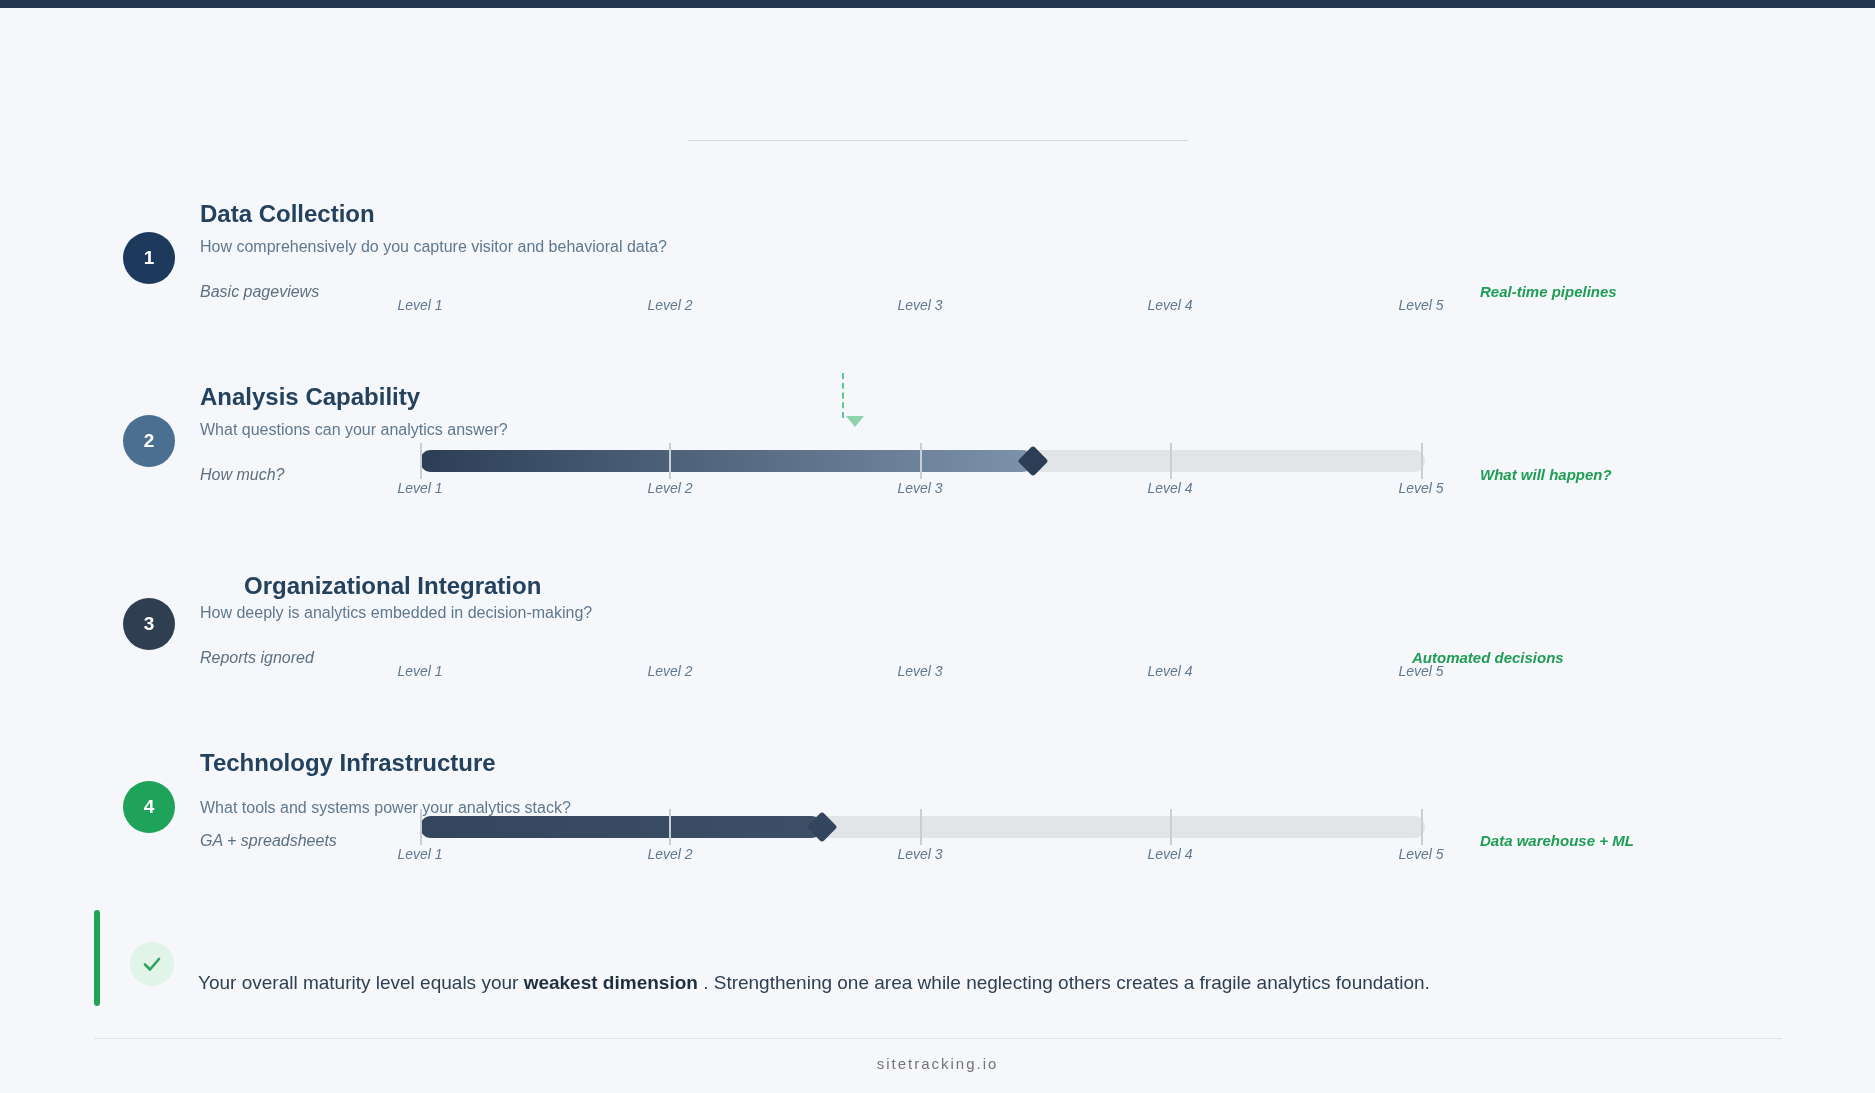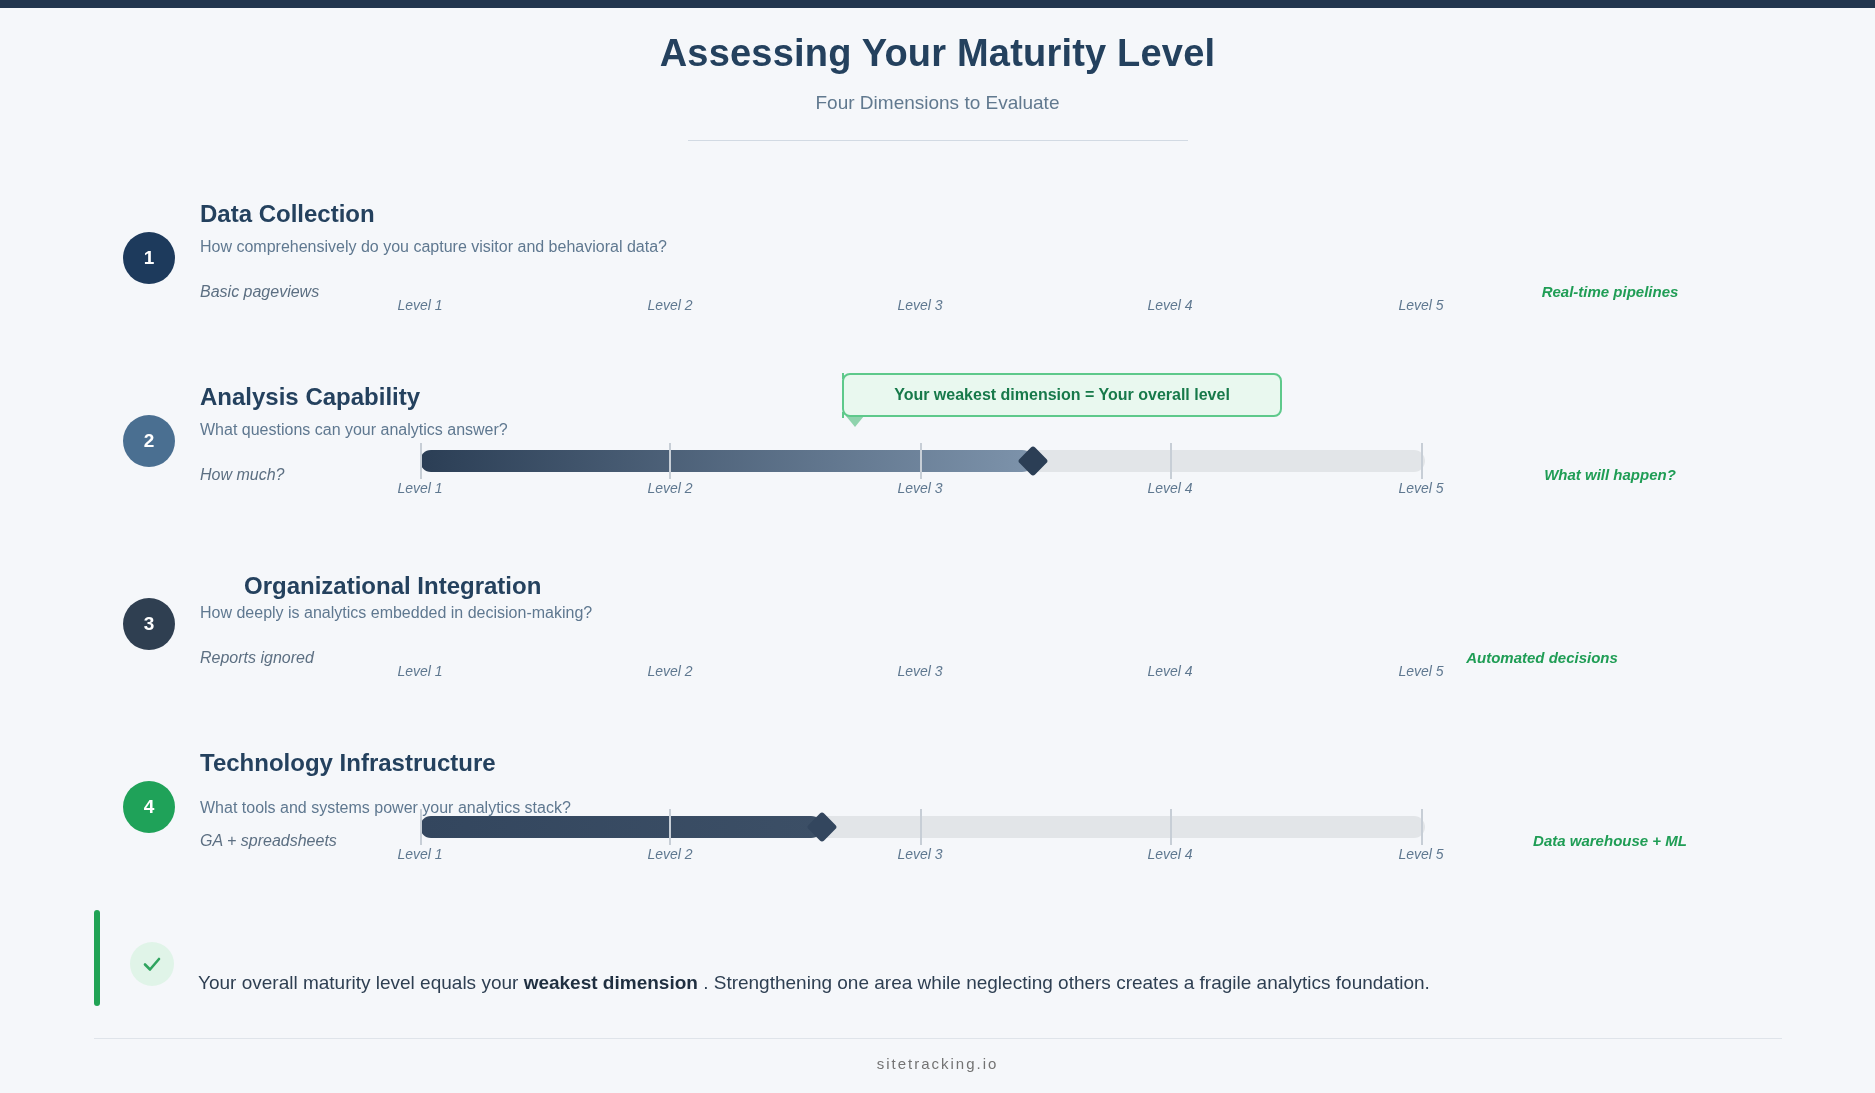--- a/index.html
+++ b/index.html
@@ -59,21 +59,21 @@
   }
   .dim-q { color: #5e7governs; }
   .dim-q { color: #5f7890; }
   .low-label {
     position: absolute; left: 200px;
     font-size: 16px; font-style: italic; color: #5c6f82;
   }
   .high-label {
     position: absolute;
     font-size: 15px; font-style: italic; font-weight: bold; color: #1f9d55;
-    text-align: center;
+    text-align: left;
   }
 
   
   .track {
     position: absolute;
     left: 420px; width: 1005px; height: 22px;
     background: #e2e5e8; border-radius: 11px;
   }
   .fill {
     position: absolute; left: 0; top: 0; height: 22px;
@@ -150,22 +150,20 @@
     letter-spacing: 2px;
   }
 </style>
 </head>
 <body>
 
 <div id="page">
 
   <div class="topbar"></div>
 
-  <div class="title">Assessing Your Maturity Level</div>
-  <div class="subtitle">Four Dimensions to Evaluate</div>
   <div class="title-rule"></div>
 
   <div class="dim" style="top:190px;">
     <div class="badge" style="top: 42px; background: rgb(29, 58, 92);">1</div>
     <div class="dim-title" style="top:10px;">Data Collection</div>
     <div class="dim-q" style="top:48px;">How comprehensively do you capture visitor and behavioral data?</div>
     <div class="low-label" style="top:93px;">Basic pageviews</div>
     <div class="high-label" style="top:93px; left:1480px; width:260px;">Real-time pipelines</div>
     <div class="track" style="top:260px;">
       <div class="fill" style="width: 613px; background: linear-gradient(90deg, rgb(43, 62, 85), rgb(125, 147, 171));"></div>
@@ -180,21 +178,20 @@
   <div class="tick-row">
     <div class="tick-label" style="position:absolute; top:297px; left:360px;">Level 1</div>
     <div class="tick-label" style="position:absolute; top:297px; left:610px;">Level 2</div>
     <div class="tick-label" style="position:absolute; top:297px; left:860px;">Level 3</div>
     <div class="tick-label" style="position:absolute; top:297px; left:1110px;">Level 4</div>
     <div class="tick-label" style="position:absolute; top:297px; left:1361px;">Level 5</div>
   </div>
 
   <div class="callout-stem"></div>
   <div class="callout-arrow"></div>
-  <div class="callout">Your weakest dimension = Your overall level</div>
 
   <div class="dim" style="top:373px;">
     <div class="badge" style="top: 42px; background: rgb(74, 111, 145);">2</div>
     <div class="dim-title" style="top:10px;">Analysis Capability</div>
     <div class="dim-q" style="top:48px;">What questions can your analytics answer?</div>
     <div class="low-label" style="top:93px;">How much?</div>
     <div class="high-label" style="top:93px; left:1480px; width:260px;">What will happen?</div>
     <div class="track" style="top:443px;">
       <div class="fill" style="width: 402px; background: linear-gradient(90deg, rgb(51, 70, 94), rgb(60, 79, 102));"></div>
       <div class="tick" style="left:0px;"></div>

